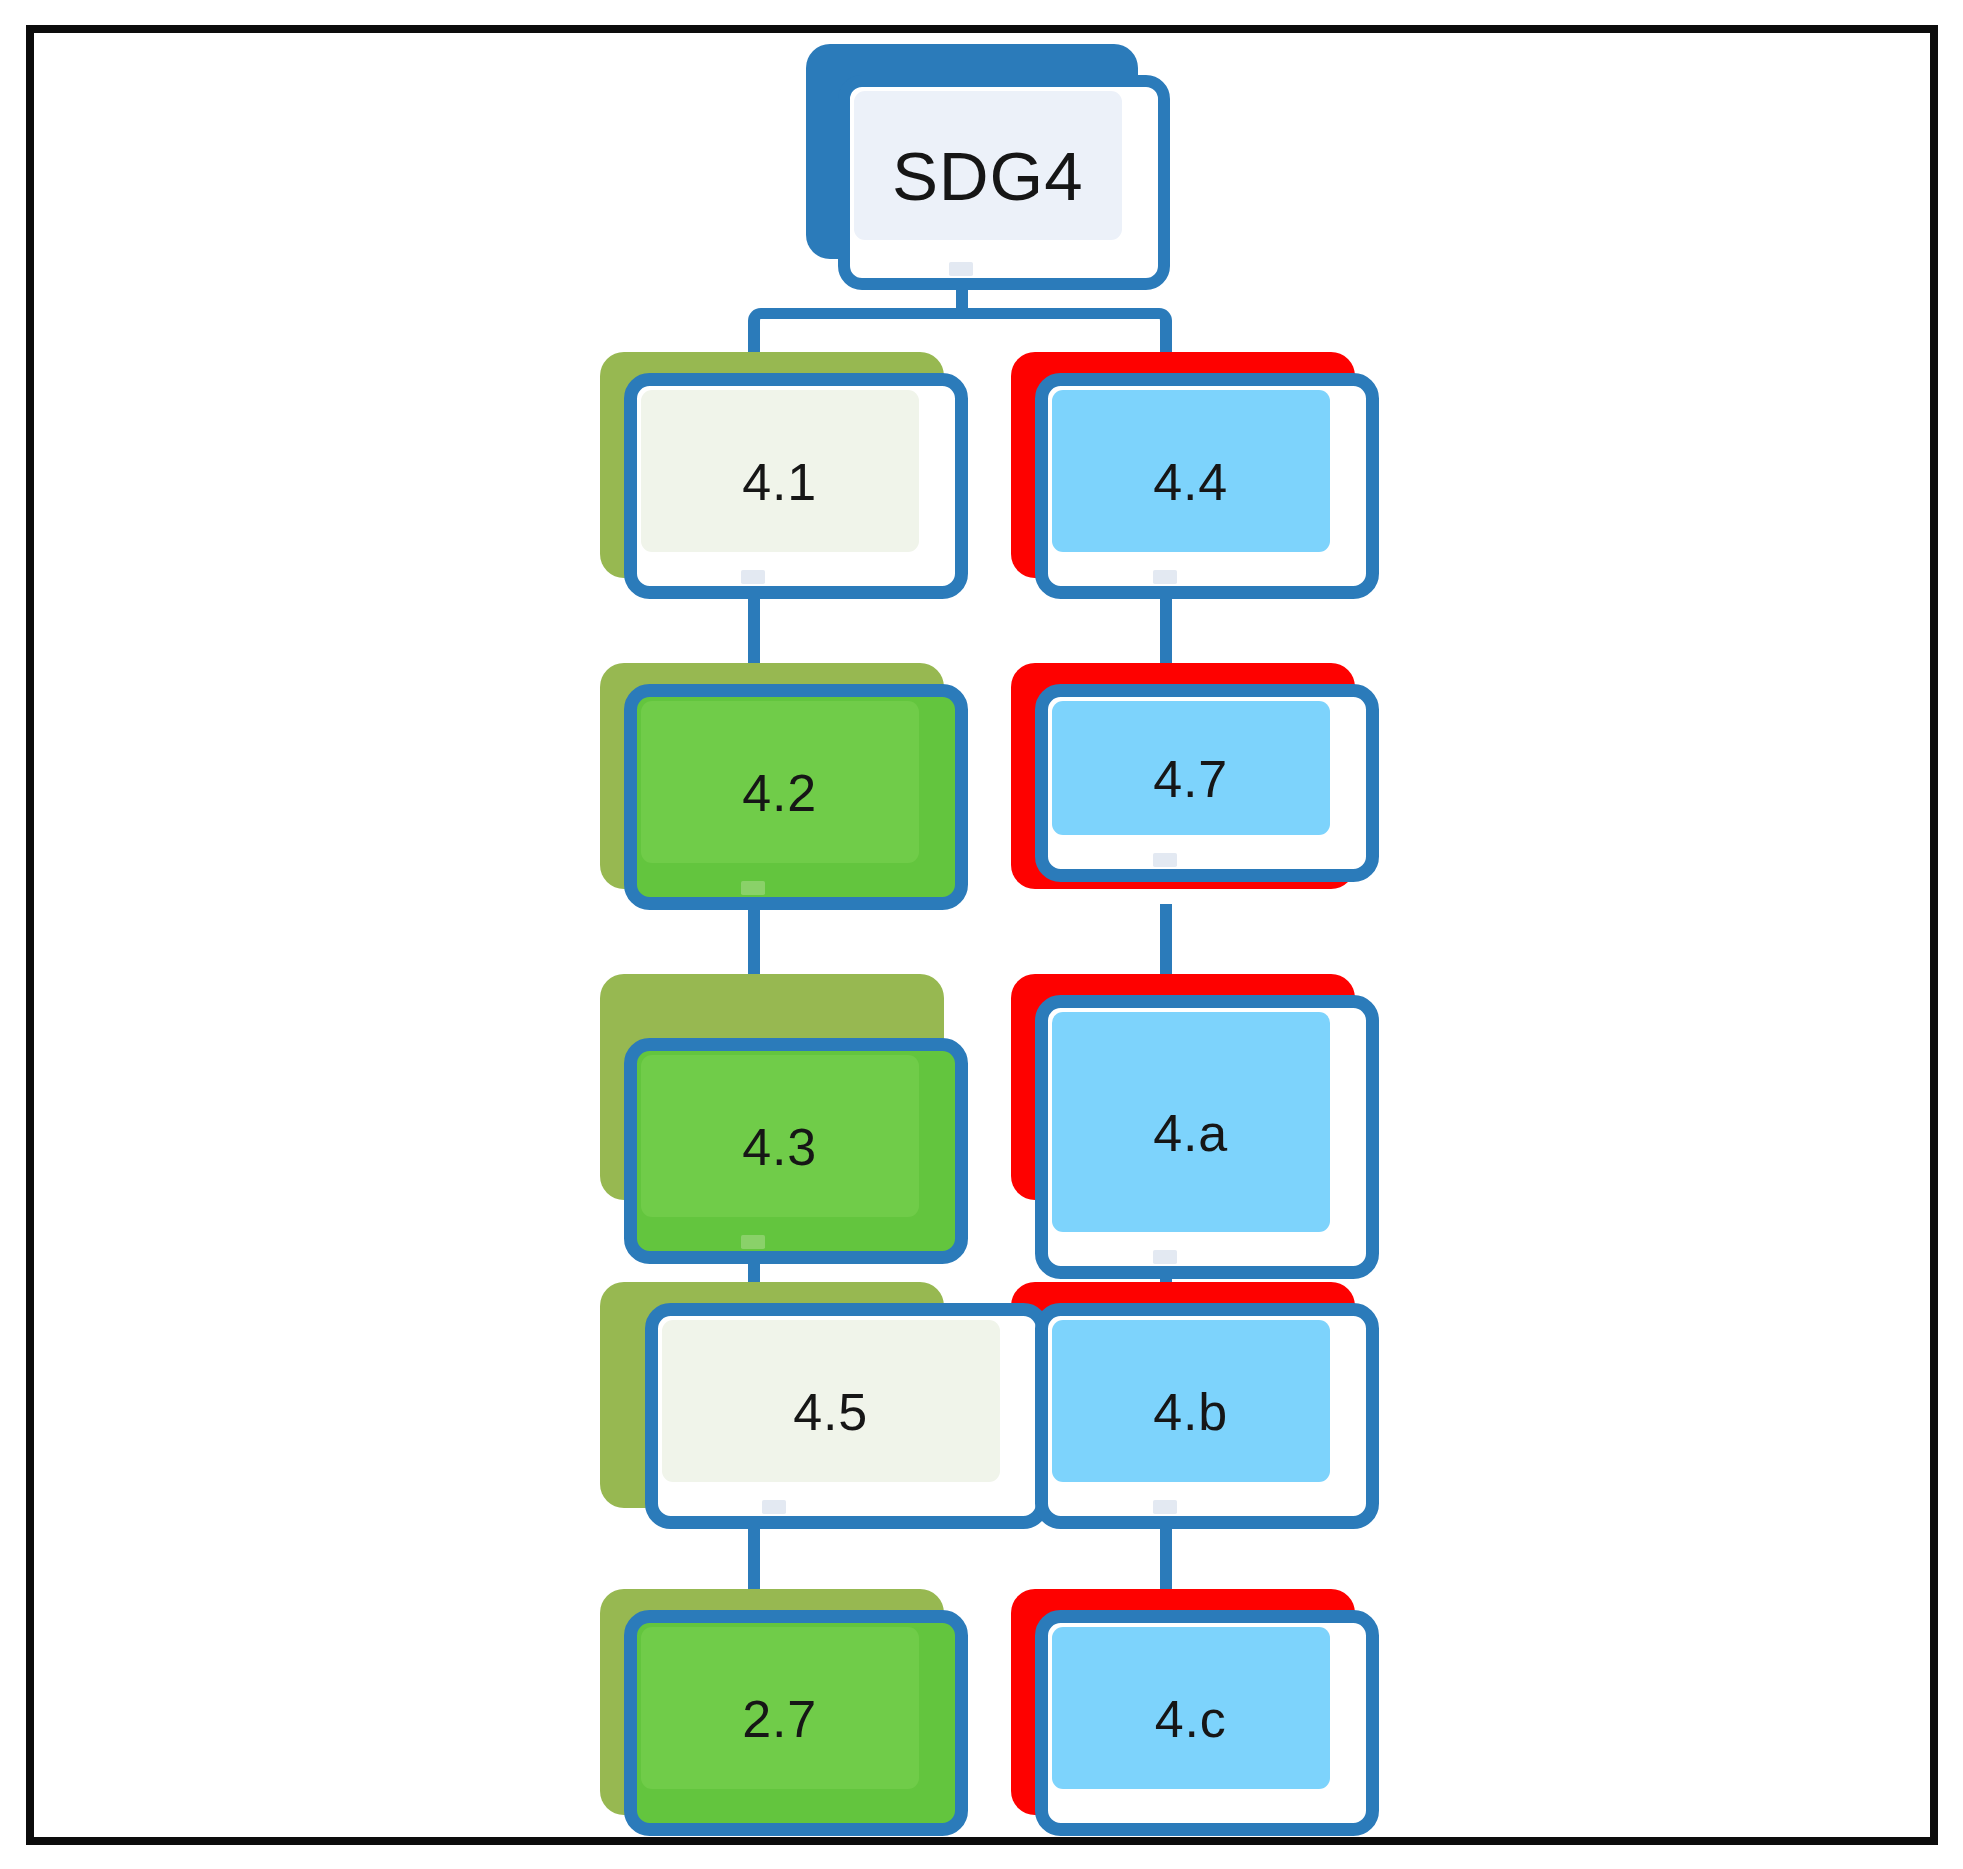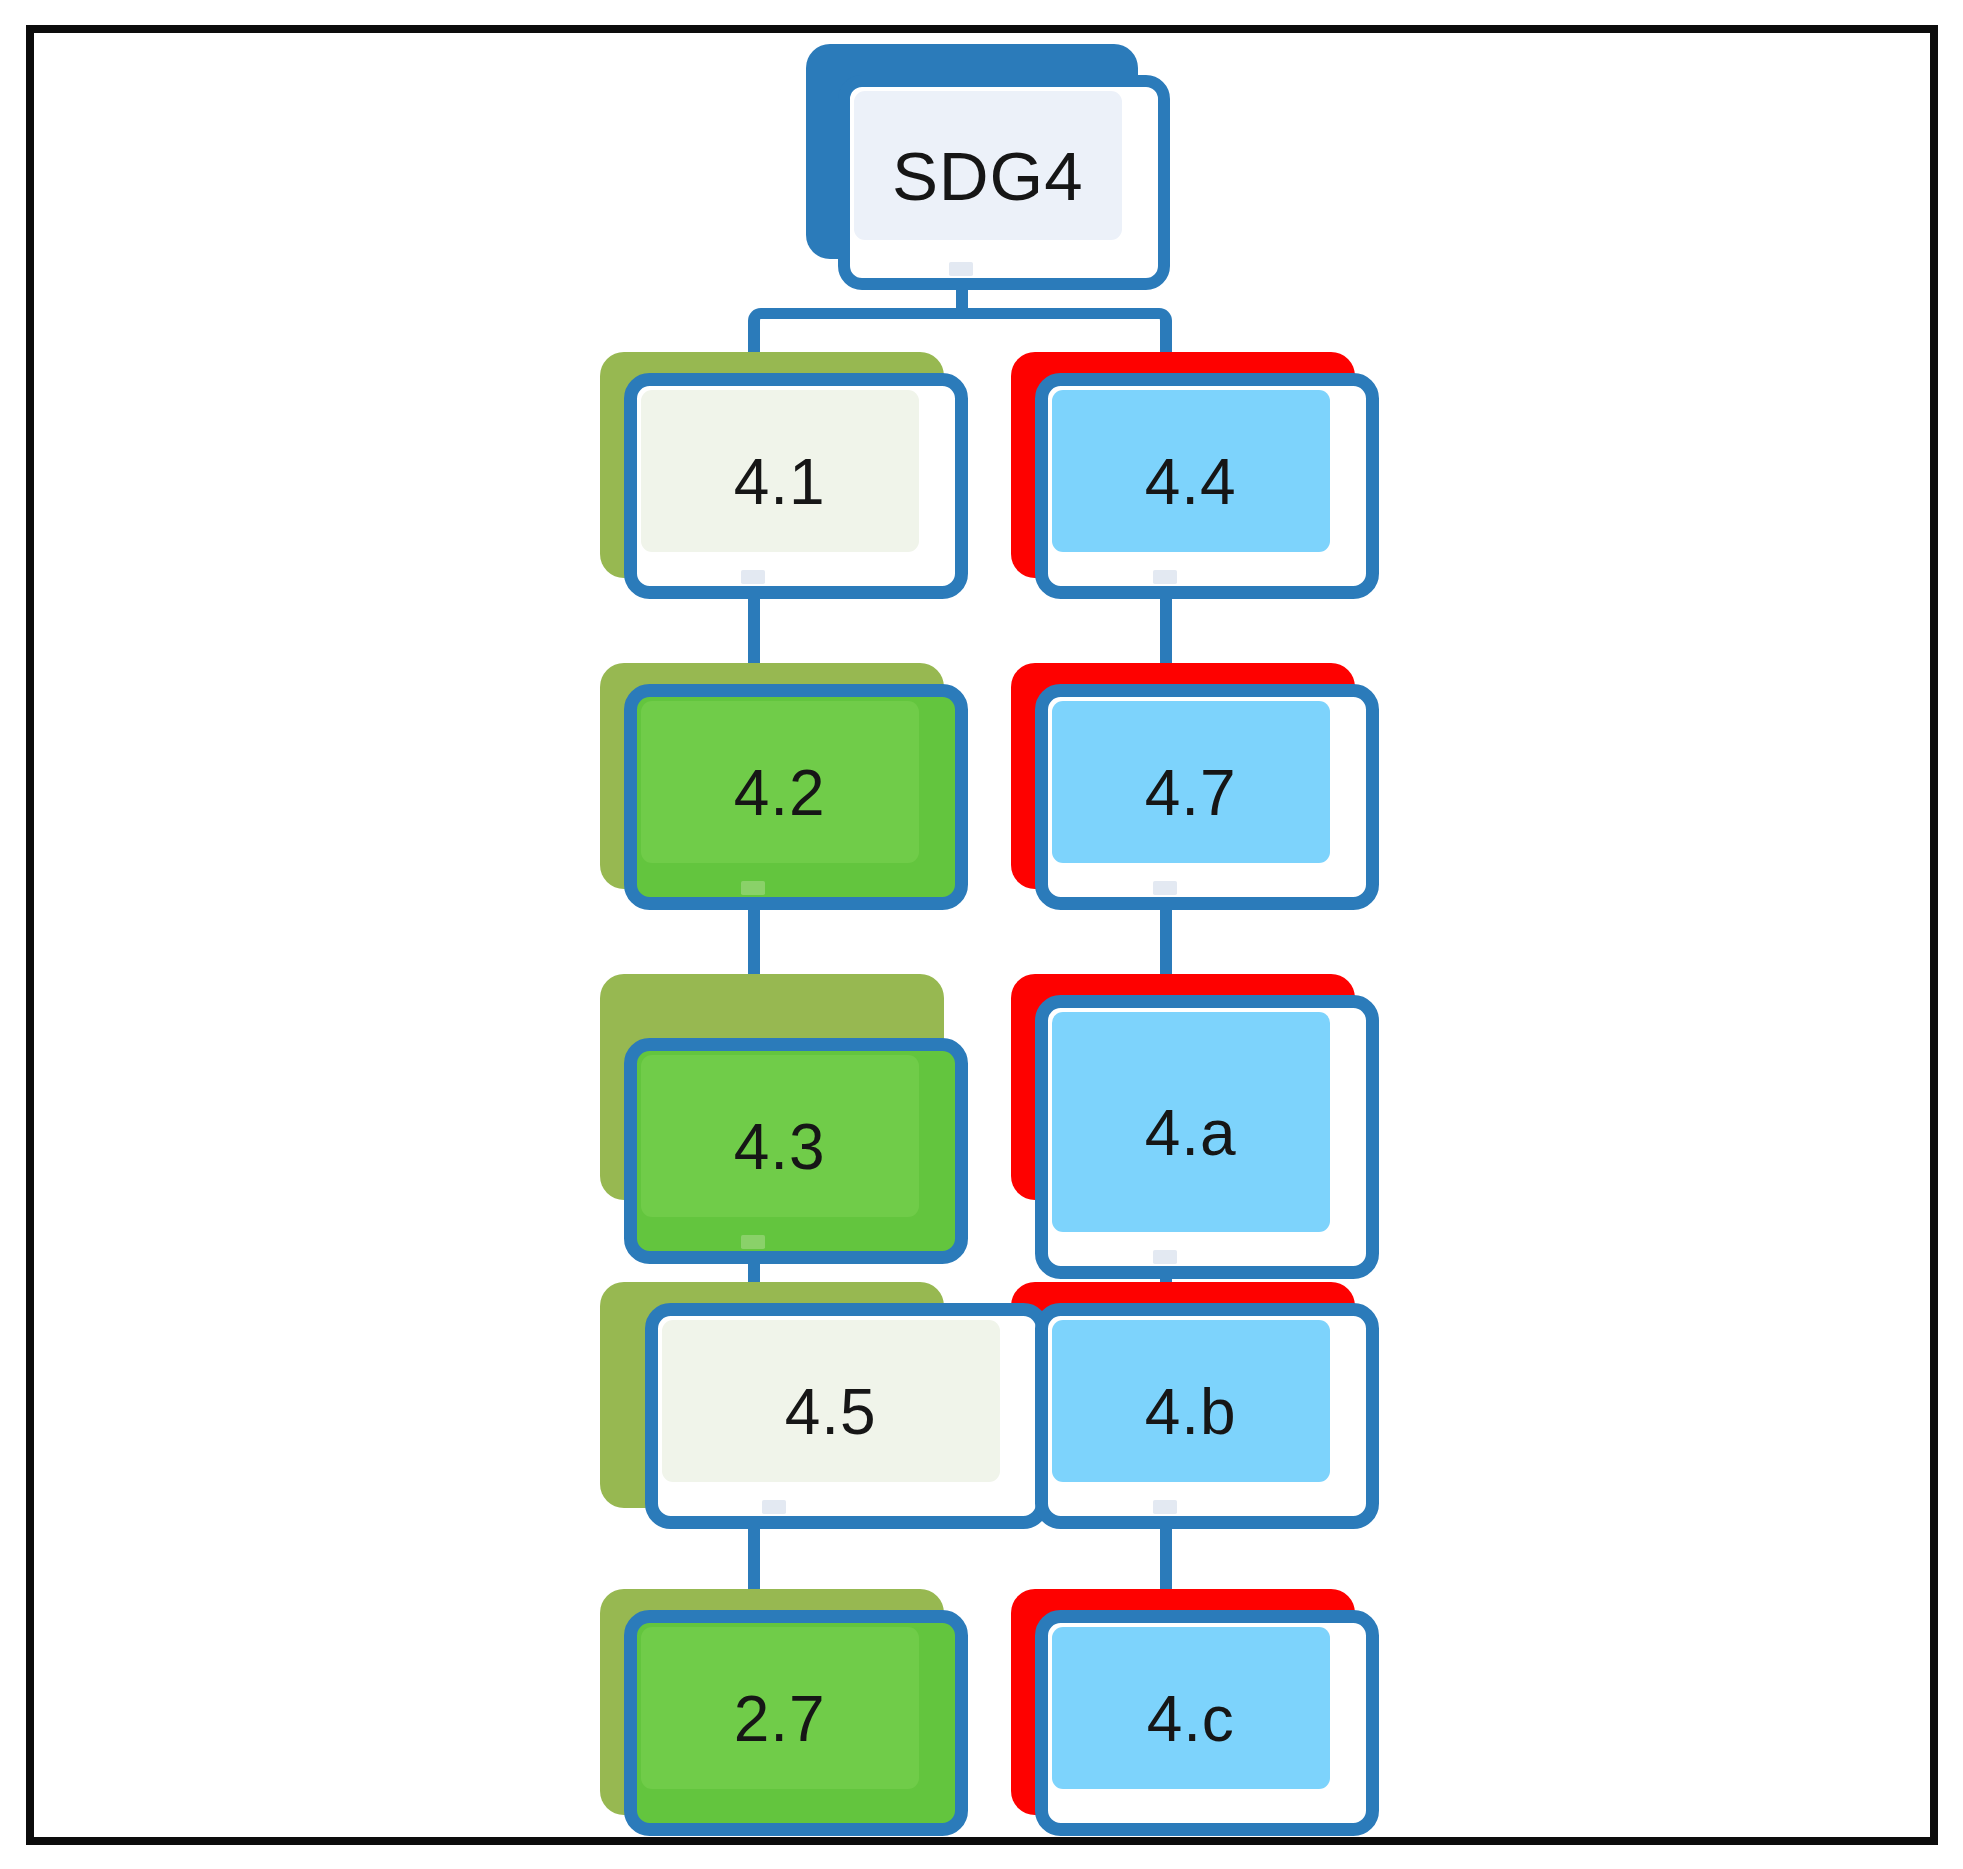--- a/index.html
+++ b/index.html
@@ -22,21 +22,21 @@
   
   .box{position:absolute;z-index:3;box-sizing:border-box;border:13.7px solid #2B7BBA;border-radius:25.6px;background:#ffffff;}
   .box.root{border-width:12.8px;border-radius:24px;}
   .panel{position:absolute;left:3.7px;top:3.7px;width:calc(100% - 40px);height:calc(100% - 38px);
          border-radius:11px;display:flex;align-items:center;justify-content:center;}
   .box.root .panel{height:calc(100% - 42px);background:#ECF1F9;}
   .panel.lightgreen{background:#F0F4EA;}
   .panel.pink{background:#7dd3fc;}
   .box.green{background:#63C53E;}
   .box.green .panel{background:#70CC49;}
-  .label{font-size:64px;color:#161616;transform:translateY(11px);letter-spacing:0.9px;}
+  .label{font-size:52px;color:#161616;transform:translateY(11px);letter-spacing:0.9px;}
   .box.root .label{font-size:69px;}
   .notch{position:absolute;bottom:1.8px;width:24px;height:14.6px;border-radius:1.8px;}
   .notch.lt{background:#E3E9F2;}
   .notch.gr{background:#8AD169;}
 </style>
 </head>
 <body>
 
 <div class="canvas">
   <div class="frame"></div>
@@ -103,21 +103,21 @@
 
   <div class="backing red" style="left:1011px;top:352px;width:344px;height:226px;"></div>
   <div class="box" style="left:1035px;top:373px;width:344px;height:226px;">
     <div class="panel pink">
       <span class="label">4.4</span>
     </div>
     <div class="notch lt" style="left:105px;"></div>
   </div>
 
   <div class="backing red" style="left:1011px;top:663px;width:344px;height:226px;"></div>
-  <div class="box" style="left:1035px;top:684px;width:344px;height:226px;">
+  <div class="box" style="left:1035px;top:684px;width:344px;height:198px;">
     <div class="panel pink">
       <span class="label">4.7</span>
     </div>
     <div class="notch lt" style="left:105px;"></div>
   </div>
 
   <div class="backing red" style="left:1011px;top:974px;width:344px;height:226px;"></div>
   <div class="box" style="left:1035px;top:995px;width:344px;height:284px;">
     <div class="panel pink">
       <span class="label">4.a</span>

